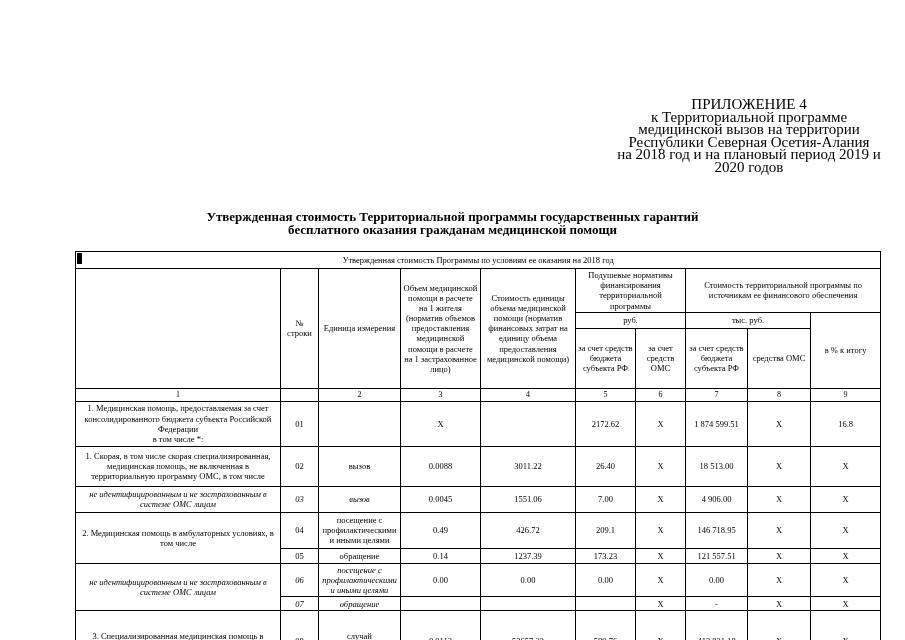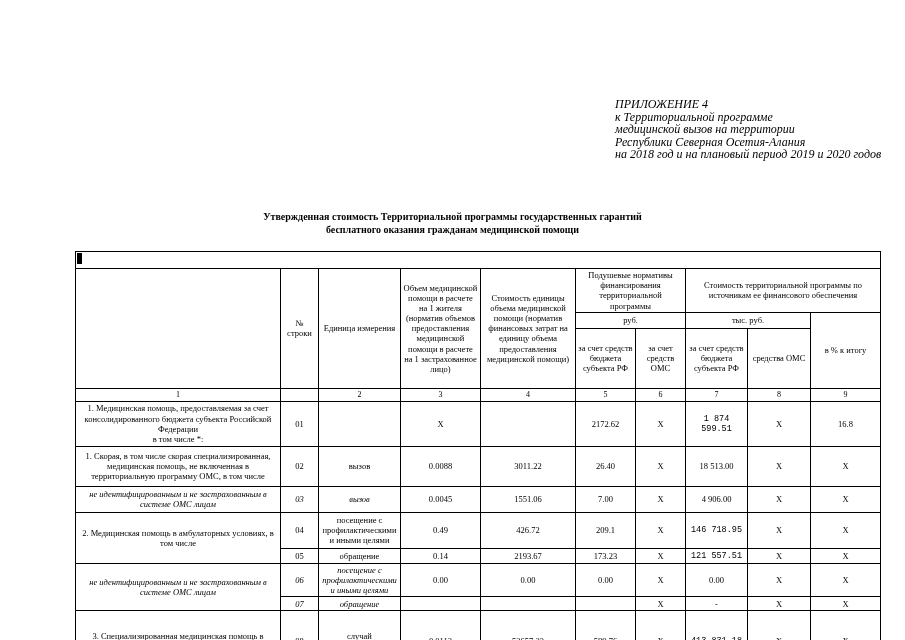--- a/index.html
+++ b/index.html
@@ -3,45 +3,45 @@
 <meta charset="utf-8">
 <style>
   html,body{margin:0;padding:0;}
   body{
     width:905px;height:640px;position:relative;overflow:hidden;
     background:#ffffff;color:#000;
     font-family:"Liberation Serif", serif;
   }
   .appendix{
     position:absolute;top:98px;right:22px;width:268px;
-    text-align:left;font-size:12px;line-height:12.6px;font-style:italic;
+    text-align:center;font-size:15px;line-height:12.6px;
   }
   .doc-title{
     position:absolute;top:210px;left:0;width:100%;
-    text-align:center;font-weight:bold;font-size:10px;line-height:13px;
+    text-align:center;font-weight:bold;font-size:13px;line-height:13px;
   }
   table.main{
     position:absolute;left:75px;top:251px;width:806px;
     border-collapse:collapse;table-layout:fixed;
   }
   .main td,.main th{
     border:1px solid #000;padding:1px 2px;vertical-align:middle;
     text-align:center;font-size:8.5px;line-height:1.2;font-weight:normal;
     overflow:hidden;word-wrap:break-word;
   }
   .caption-cell{font-weight:bold;font-size:10px;height:14px;position:relative;}
   .bar{position:absolute;left:1px;top:1px;width:5px;height:11px;background:#000;}
   .hdr{font-size:7px;font-weight:bold;}
   .hdr-plain{font-size:7.5px;font-weight:normal;}
   .idx td{font-size:8px;height:12px;padding:0;}
   .lbl{text-align:left;padding:1px 3px;}
   .ind{padding-left:12px;}
   .b{font-weight:bold;}
   .i{font-style:italic;}
-  .tiny{font-size:6px;font-family:Liberation Mono, monospace;}
+  .tiny{font-size:6px;}
   .unitc{font-size:8px;font-family:Liberation Serif, serif;}
 </style>
 </head>
 <body>
 
 <div class="appendix">
   <div>ПРИЛОЖЕНИЕ 4</div>
   <div>к Территориальной программе</div>
   <div>медицинской вызов на территории</div>
   <div>Республики Северная Осетия-Алания</div>
@@ -63,20 +63,21 @@
       <col style="width:60px">
     <col style="width:50px">
       <col style="width:62px">
       <col style="width:63px">
     <col style="width:70px">
   </colgroup>
   <thead>
     <tr>
       <td colspan="10" class="caption-cell">
         <span class="bar"></span>
+        <span>Утвержденная стоимость Программы по условиям ее оказания на 2018 год</span>
       </td>
     </tr>
     <tr>
       <th rowspan="3" class="hdr-plain"></th>
       <th rowspan="3" class="hdr-plain">№ строки</th>
       <th rowspan="3" class="hdr-plain">Единица измерения</th>
       <th rowspan="3" class="hdr">Объем медицинской помощи в расчете на 1 жителя (норматив объемов предоставления медицинской помощи в расчете на 1 застрахованное лицо)</th>
       <th rowspan="3" class="hdr">Стоимость единицы объема медицинской помощи (норматив финансовых затрат на единицу объема предоставления медицинской помощи)</th>
       <th colspan="2" class="hdr" style="height:38px">Подушевые нормативы финансирования территориальной программы</th>
       <th colspan="3" class="hdr">Стоимость территориальной программы по источникам ее финансового обеспечения</th>
@@ -158,21 +159,21 @@
       <td>209.1</td>
       <td>X</td>
       <td class="tiny">146 718.95</td>
       <td>X</td>
       <td>X</td>
     </tr>
     <tr style="height:15px">
       <td>05</td>
       <td class="unitc">обращение</td>
       <td>0.14</td>
-      <td>2193.67</td>
+      <td>1237.39</td>
       <td>173.23</td>
       <td>X</td>
       <td class="tiny">121 557.51</td>
       <td>X</td>
       <td>X</td>
     </tr>
 
     <tr style="height:30px">
       <td rowspan="2" class="lbl i ind">не идентифицированным и не застрахованным в системе ОМС лицам</td>
       <td class="i b">06</td>

